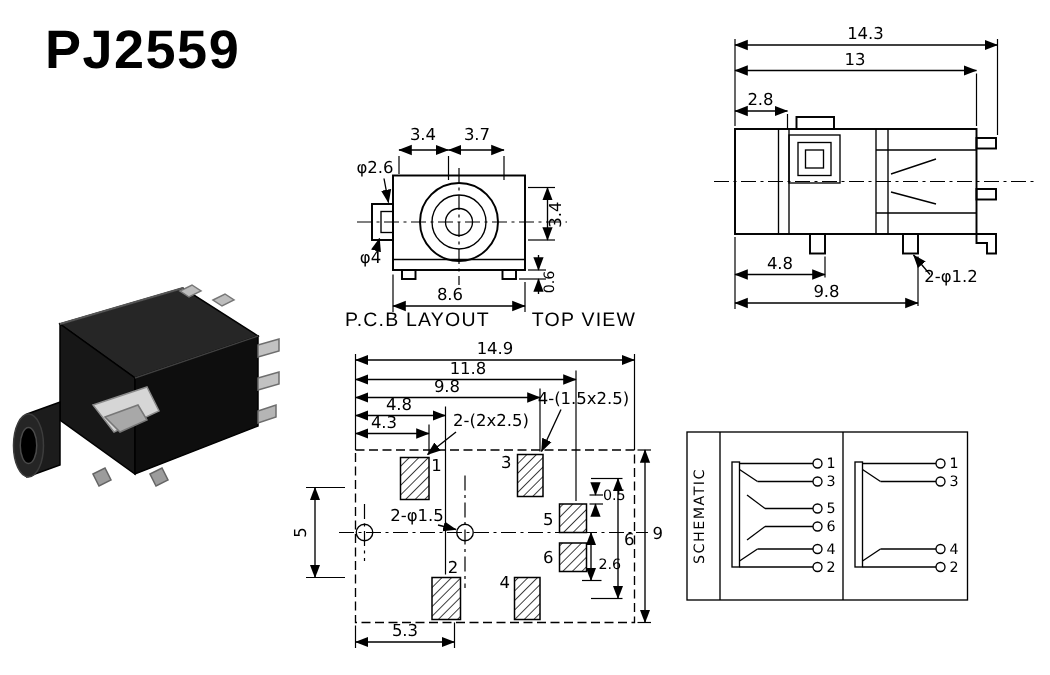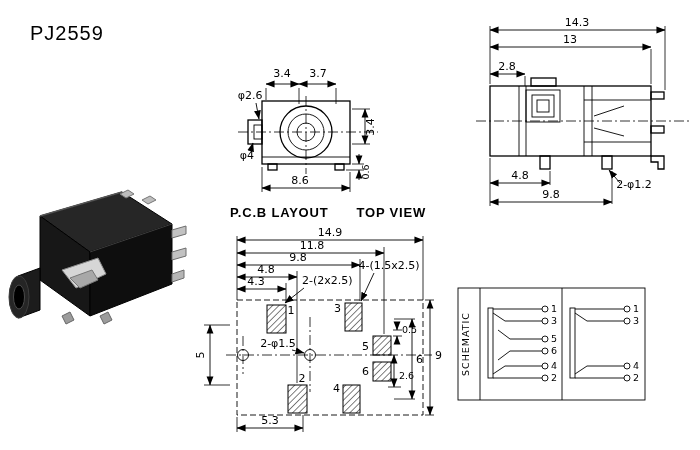--- a/index.html
+++ b/index.html
@@ -1,22 +1,22 @@
 <!DOCTYPE html>
 <html><head>
 <meta charset="utf-8">
 <style>
   *{margin:0;padding:0;box-sizing:border-box}
   html,body{background:#fff}
   body{width:700px;height:450px;position:relative;overflow:hidden;
        font-family:"Liberation Sans",sans-serif;color:#000}
   .canvas{position:absolute;inset:0;background:#fff}
-  .title{position:absolute;left:30px;top:22px;font-size:20px;font-weight:normal;letter-spacing:1px}
+  .title{position:absolute;left:30px;top:12px;font-size:36px;font-weight:bold;letter-spacing:1px}
   .view{position:absolute}
-  .caption{position:absolute;left:230px;top:205px;font-size:13px;font-weight:bold;
+  .caption{position:absolute;left:230px;top:205px;font-size:13px;font-weight:normal;
            letter-spacing:.8px;display:flex;gap:28px;white-space:nowrap}
   svg.drw{overflow:visible;display:block}
   .obj{fill:none;stroke:#000;stroke-width:1.3}
   .thin{fill:none;stroke:#000;stroke-width:.9}
   .dim{fill:none;stroke:#000;stroke-width:.9}
   .ext{fill:none;stroke:#000;stroke-width:.8}
   .cl{fill:none;stroke:#000;stroke-width:.8;stroke-dasharray:10 3 2 3}
   .dash{fill:none;stroke:#000;stroke-width:.9;stroke-dasharray:6 3}
   .pad{fill:url(#hatch);stroke:#000;stroke-width:1}
   .drw text{font-family:"DejaVu Sans","Liberation Sans",sans-serif;font-size:11px;
@@ -66,21 +66,21 @@
         <polygon points="172,82 186,78 186,86 172,90" fill="#c2c2c2" stroke="#6e6e6e"></polygon>
         <polygon points="172,104 184,100 184,108 172,112" fill="#b5b5b5" stroke="#6e6e6e"></polygon>
         <polygon points="120,24 128,20 134,24 126,28" fill="#bdbdbd" stroke="#777"></polygon>
         <polygon points="142,30 150,26 156,30 148,34" fill="#bdbdbd" stroke="#777"></polygon>
         <polygon points="100,146 108,142 112,150 104,154" fill="#9c9c9c" stroke="#666"></polygon>
         <polygon points="62,146 70,142 74,150 66,154" fill="#9c9c9c" stroke="#666"></polygon>
       </g>
     </svg>
   </div>
 
-  <div class="view" style="left:232px;top:64px">
+  <div class="view" style="left:232px;top:80px">
     <svg class="drw" width="152" height="148" viewBox="0 0 152 148">
       <g>
         <line class="cl" x1="6" y1="68" x2="146" y2="68"></line>
         <line class="cl" x1="74" y1="32" x2="74" y2="110"></line>
       </g>
       <g>
         <rect class="obj" x="30" y="37" width="88" height="63"></rect>
         <line class="thin" x1="30" y1="93" x2="118" y2="93"></line>
         <rect class="obj" x="36" y="100" width="9" height="6"></rect>
         <rect class="obj" x="103" y="100" width="9" height="6"></rect>

